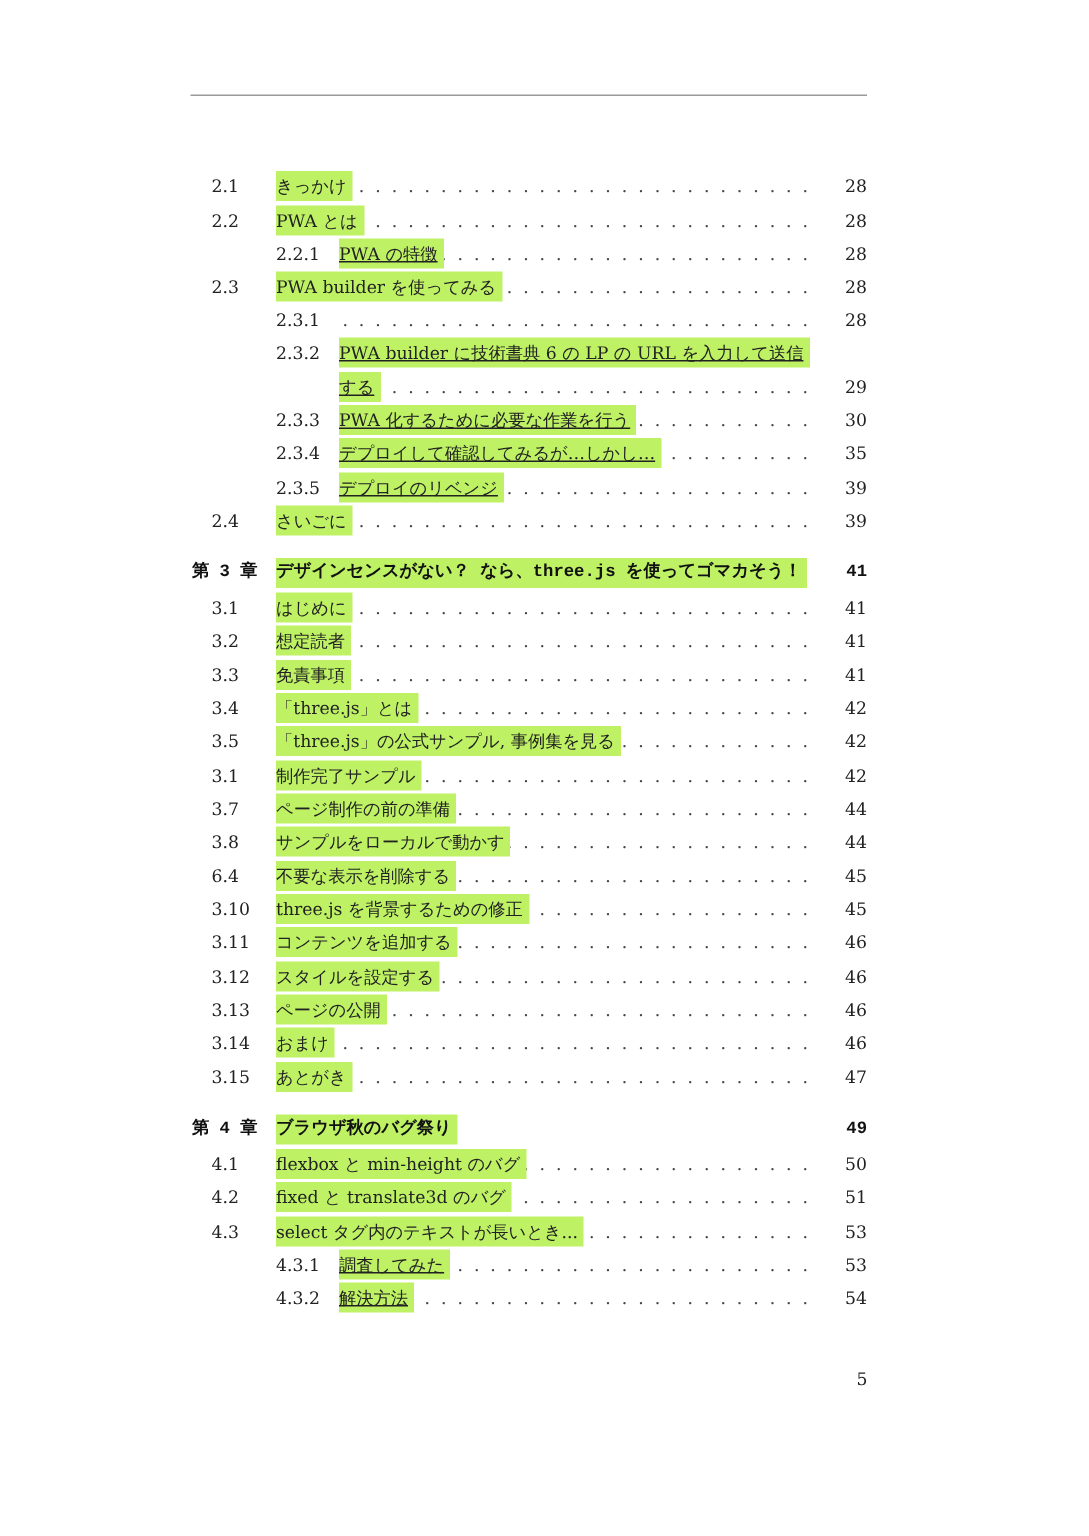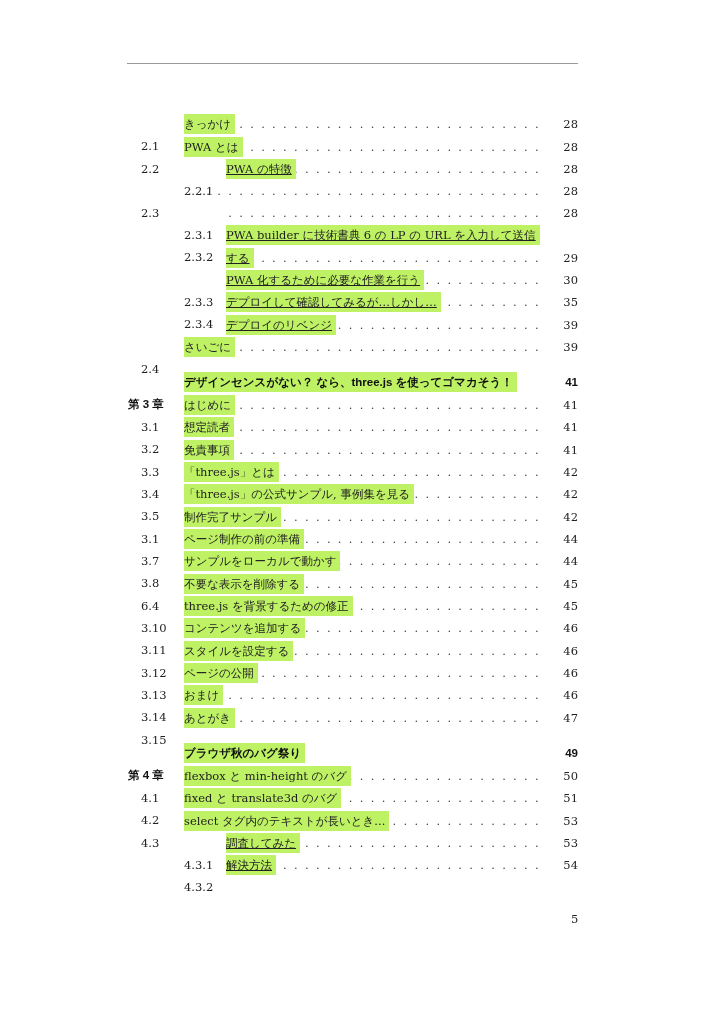--- a/index.html
+++ b/index.html
@@ -1,28 +1,28 @@
 <!DOCTYPE html>
 <html><head>
 <meta charset="utf-8">
 <style>
   html, body { margin:0; padding:0; background:#ffffff; }
   body { width:726px; height:1024px; position:relative; overflow:hidden;
          font-family:"DejaVu Serif","Liberation Serif",serif; color:#222; }
   .rule { position:absolute; left:127px; top:63px; width:451px; height:1px; background:#9a9a9a; }
   .toc { position:absolute; left:0; top:0; width:726px; }
   .row { position:absolute; left:0; width:726px; height:20px; font-size:11.5px; line-height:20px; }
-  .num { position:absolute; left:141px;margin-top:22px; }
+  .num { position:absolute; left:141px; }
   .num.sub { left:184px; }
   .title { position:absolute; left:184px; white-space:nowrap; background:#bef264; padding-right:4px; }
   .title.sub { left:226px;text-decoration:underline; }
   .dots { position:absolute; left:184px; right:180px; overflow:hidden; white-space:nowrap;
           letter-spacing:7.3px; color:#444; text-align:right; direction:rtl; }
   .page { position:absolute; right:148px; text-align:right;margin-left:43px; }
-  .chapter { font-family:Liberation Sans, sans-serif; font-weight:bold; font-size:11.5px; color:#111; }
+  .chapter { font-family:Liberation Mono, monospace; font-weight:bold; font-size:11.5px; color:#111; }
   .chapter .num { left:128px; }
   .footer-page { position:absolute; left:571px; top:912px; font-size:11.5px; }
 </style>
 </head>
 <body>
 
 <div class="rule"></div>
 
 <div class="toc" id="toc">
     <div class="row" style="top: 114px;">
@@ -39,20 +39,21 @@
     </div>
     <div class="row" style="top: 159px;">
       <span class="dots" style="left: 226px;">................................................................................</span>
       <span class="num sub">2.2.1</span>
       <span class="title sub">PWA の特徴</span>
       <span class="page">28</span>
     </div>
     <div class="row" style="top: 181px;">
       <span class="dots">................................................................................</span>
       <span class="num">2.3</span>
+      <span class="title">PWA builder を使ってみる</span>
       <span class="page">28</span>
     </div>
     <div class="row" style="top: 203px;">
       <span class="dots" style="left: 226px;">................................................................................</span>
       <span class="num sub">2.3.1</span>
       <span class="page">28</span>
     </div>
     <div class="row" style="top: 225px;">
       <span class="num sub">2.3.2</span>
       <span class="title sub">PWA builder に技術書典 6 の LP の URL を入力して送信</span>

